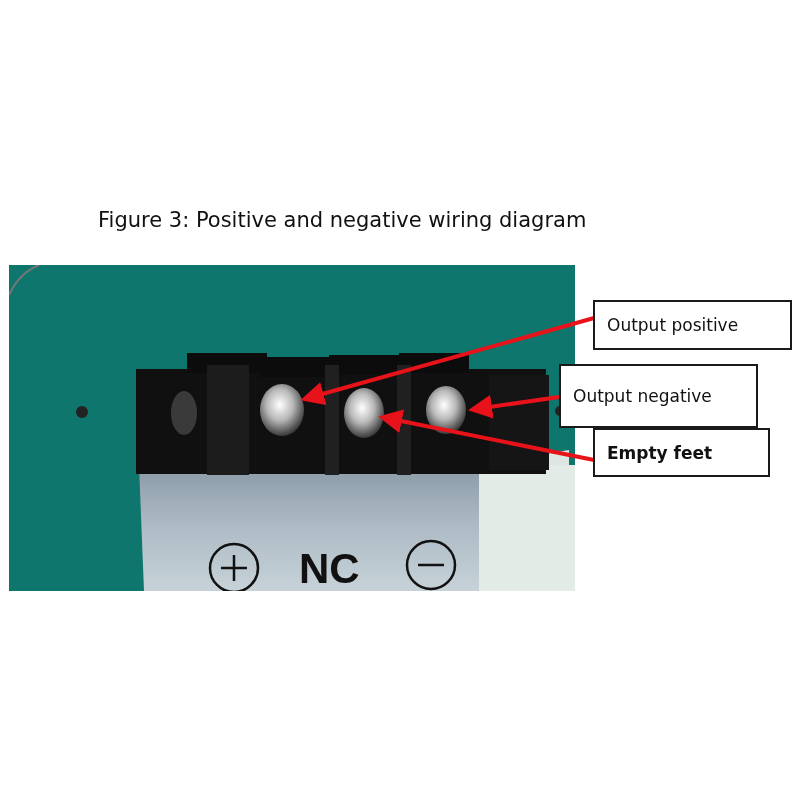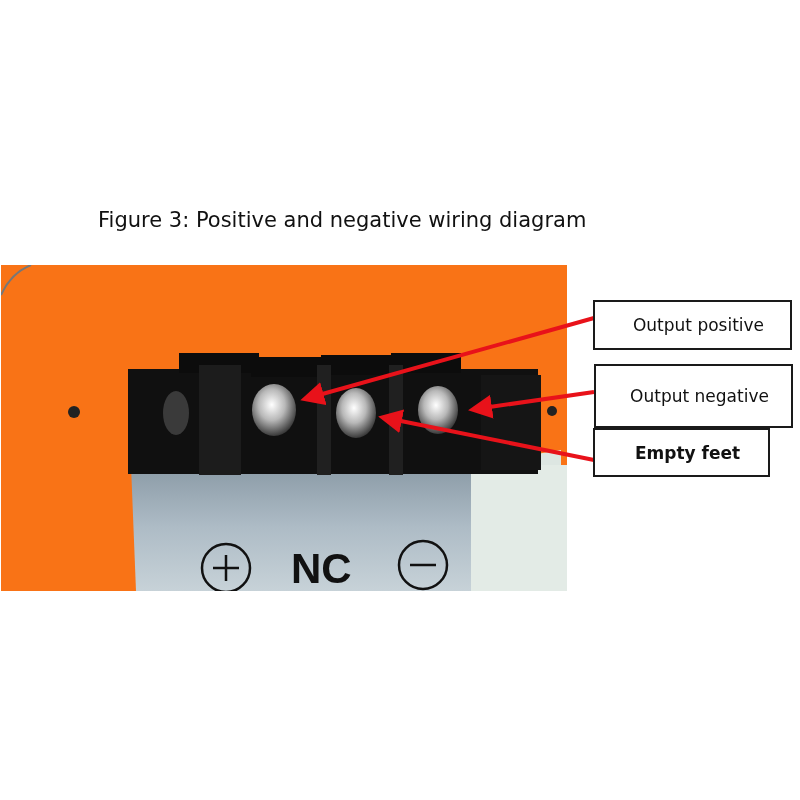--- a/index.html
+++ b/index.html
@@ -1,20 +1,20 @@
 <!DOCTYPE html>
 <html><head>
 <meta charset="utf-8">
 <style>
   html, body { margin:0; padding:0; background:#ffffff; }
   body { width:800px; height:800px; position:relative; overflow:hidden; font-family:"DejaVu Sans", sans-serif; }
   .caption { position:absolute; left:52px; top:208px; font-size:21px; color:#111; letter-spacing:0px; font-family:"DejaVu Sans", sans-serif;margin-left:46px; }
-  .photo { position:absolute; left:1px; top:265px; width:566px; height:326px; background:#f97316; overflow:hidden; }
+  .photo { position:absolute; left:9px; top:265px; width:566px; height:326px; background:#0f766e; overflow:hidden; }
   .photo svg { position:absolute; left:0; top:0; }
-  .label-box { position:absolute; border:2px solid #1a1a1a; background:#fff; box-sizing:border-box; font-size:17px; color:#111; display:flex; align-items:center; padding-left:12px; font-family:"DejaVu Sans", sans-serif;justify-content:center; }
+  .label-box { position:absolute; border:2px solid #1a1a1a; background:#fff; box-sizing:border-box; font-size:17px; color:#111; display:flex; align-items:center; padding-left:12px; font-family:"DejaVu Sans", sans-serif; }
   .arrows { position:absolute; left:0; top:0; pointer-events:none; }
 </style>
 </head>
 <body>
 
 <div class="caption">Figure 3: Positive and negative wiring diagram</div>
 
 <div class="photo">
   <svg width="566" height="326" viewBox="0 0 566 326">
     <defs>
@@ -74,18 +74,18 @@
     </marker>
   </defs>
   <line x1="594" y1="318" x2="308" y2="398" stroke="#e8121a" stroke-width="4" marker-end="url(#ah)"></line>
   <line x1="594" y1="392" x2="476" y2="409" stroke="#e8121a" stroke-width="4" marker-end="url(#ah)"></line>
   <line x1="594" y1="460" x2="386" y2="418" stroke="#e8121a" stroke-width="4" marker-end="url(#ah)"></line>
 </svg>
 
 <div class="label-box" style="left:593px;top:300px;width:199px;height:50px;">
   <span>Output positive</span>
 </div>
-<div class="label-box" style="left:594px;top:364px;width:199px;height:64px;">
+<div class="label-box" style="left:559px;top:364px;width:199px;height:64px;">
   <span>Output negative</span>
 </div>
 <div class="label-box" style="left:593px;top:428px;width:177px;height:49px;font-weight:bold;">
   <span>Empty feet</span>
 </div>
 
 </body></html>

